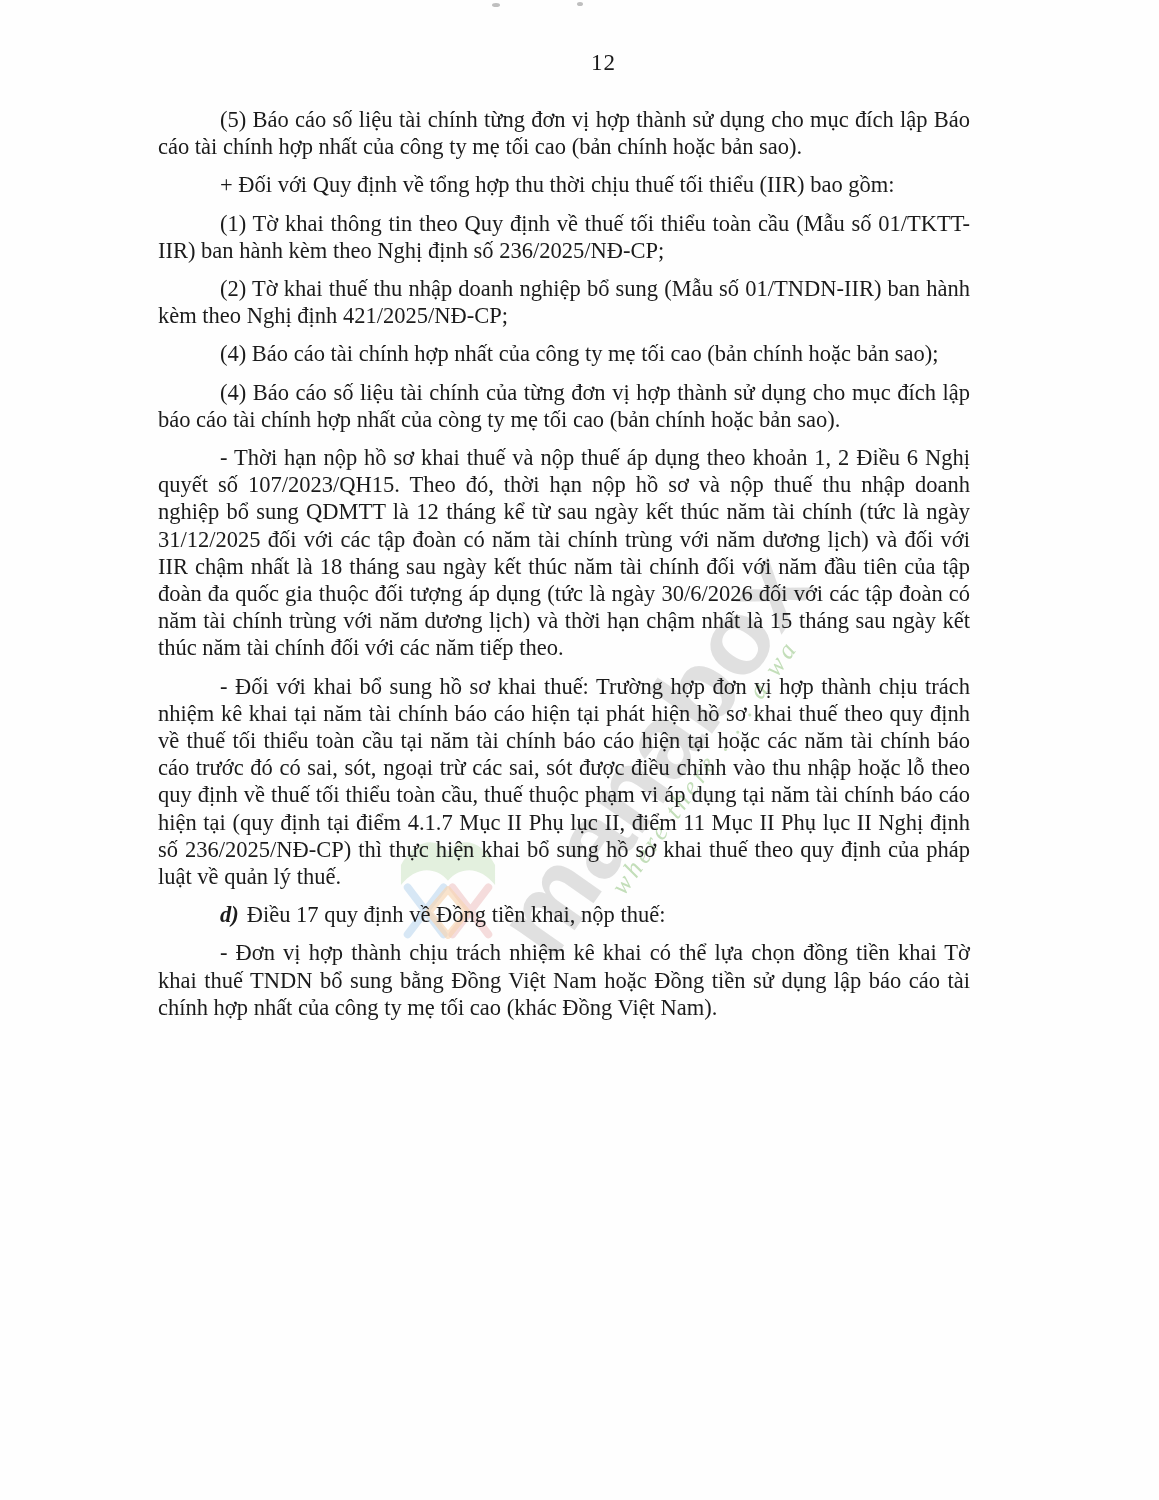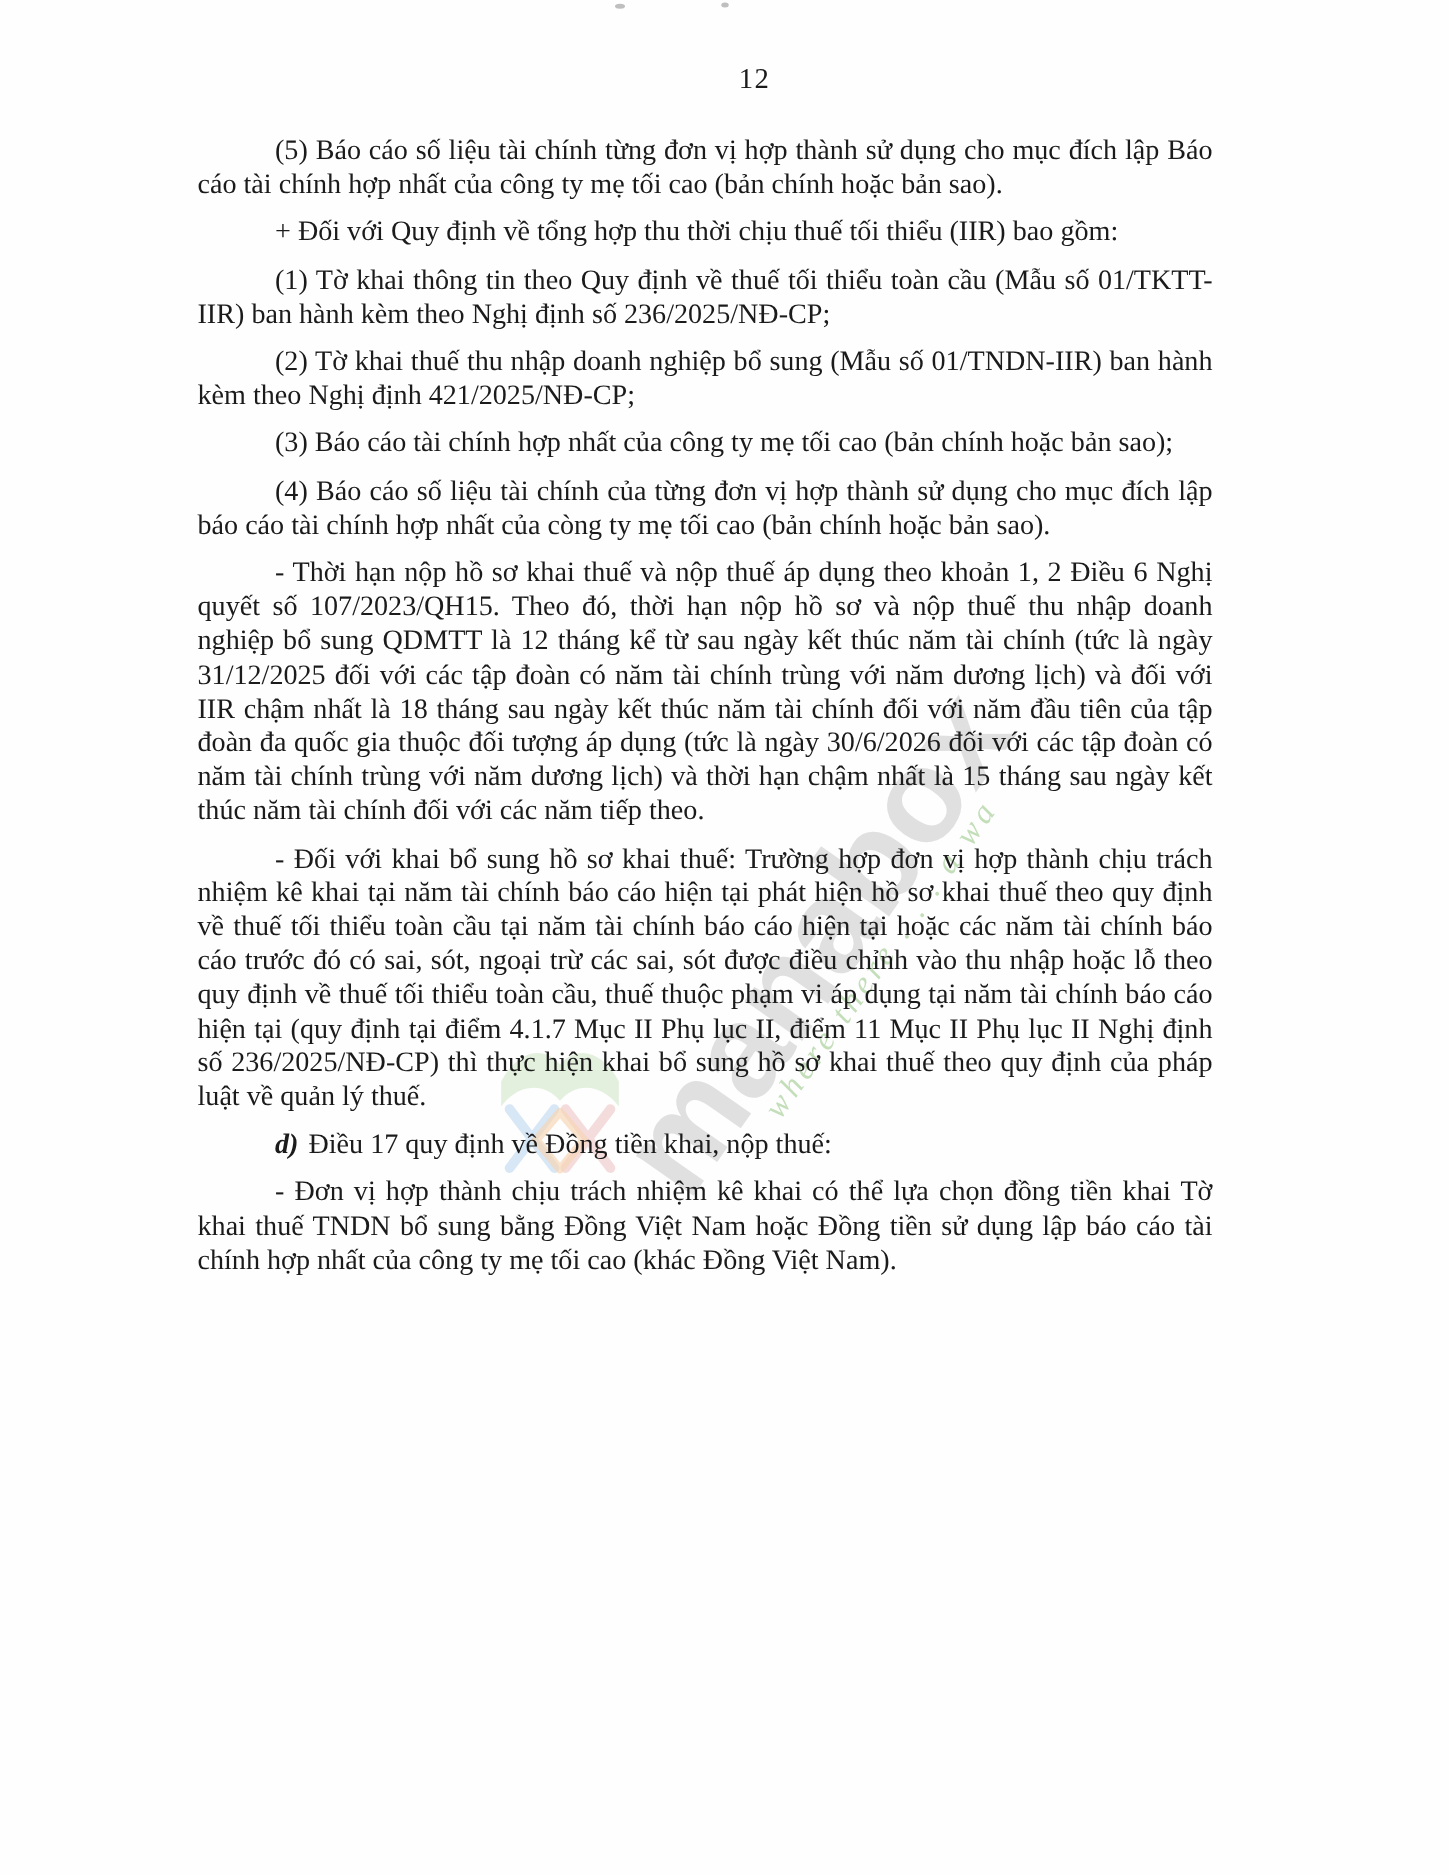--- a/index.html
+++ b/index.html
@@ -123,21 +123,21 @@
     </svg>
     <div class="wm-brand">manabox</div>
     <div class="wm-tagline">where there . . . a wa</div>
   </div>
 
   <div class="content">
     <p class="para">(5) Báo cáo số liệu tài chính từng đơn vị hợp thành sử dụng cho mục đích lập Báo cáo tài chính hợp nhất của công ty mẹ tối cao (bản chính hoặc bản sao).</p>
     <p class="para">+ Đối với Quy định về tổng hợp thu thời chịu thuế tối thiểu (IIR) bao gồm:</p>
     <p class="para">(1) Tờ khai thông tin theo Quy định về thuế tối thiểu toàn cầu (Mẫu số 01/TKTT-IIR) ban hành kèm theo Nghị định số 236/2025/NĐ-CP;</p>
     <p class="para">(2) Tờ khai thuế thu nhập doanh nghiệp bổ sung (Mẫu số 01/TNDN-IIR) ban hành kèm theo Nghị định 421/2025/NĐ-CP;</p>
-    <p class="para">(3) Báo cáo tài chính hợp nhất của công ty mẹ tối cao (bản chính hoặc bản sao);</p>
+    <p class="para">(4) Báo cáo tài chính hợp nhất của công ty mẹ tối cao (bản chính hoặc bản sao);</p>
     <p class="para">(4) Báo cáo số liệu tài chính của từng đơn vị hợp thành sử dụng cho mục đích lập báo cáo tài chính hợp nhất của còng ty mẹ tối cao (bản chính hoặc bản sao).</p>
     <p class="para">- Thời hạn nộp hồ sơ khai thuế và nộp thuế áp dụng theo khoản 1, 2 Điều 6 Nghị quyết số 107/2023/QH15. Theo đó, thời hạn nộp hồ sơ và nộp thuế thu nhập doanh nghiệp bổ sung QDMTT là 12 tháng kể từ sau ngày kết thúc năm tài chính (tức là ngày 31/12/2025 đối với các tập đoàn có năm tài chính trùng với năm dương lịch) và đối với IIR chậm nhất là 18 tháng sau ngày kết thúc năm tài chính đối với năm đầu tiên của tập đoàn đa quốc gia thuộc đối tượng áp dụng (tức là ngày 30/6/2026 đối với các tập đoàn có năm tài chính trùng với năm dương lịch) và thời hạn chậm nhất là 15 tháng sau ngày kết thúc năm tài chính đối với các năm tiếp theo.</p>
     <p class="para">- Đối với khai bổ sung hồ sơ khai thuế: Trường hợp đơn vị hợp thành chịu trách nhiệm kê khai tại năm tài chính báo cáo hiện tại phát hiện hồ sơ khai thuế theo quy định về thuế tối thiểu toàn cầu tại năm tài chính báo cáo hiện tại hoặc các năm tài chính báo cáo trước đó có sai, sót, ngoại trừ các sai, sót được điều chỉnh vào thu nhập hoặc lỗ theo quy định về thuế tối thiểu toàn cầu, thuế thuộc phạm vi áp dụng tại năm tài chính báo cáo hiện tại (quy định tại điểm 4.1.7 Mục II Phụ lục II, điểm 11 Mục II Phụ lục II Nghị định số 236/2025/NĐ-CP) thì thực hiện khai bổ sung hồ sơ khai thuế theo quy định của pháp luật về quản lý thuế.</p>
     <p class="para"><span class="lead">d)</span><span>Điều 17 quy định về Đồng tiền khai, nộp thuế:</span></p>
     <p class="para">- Đơn vị hợp thành chịu trách nhiệm kê khai có thể lựa chọn đồng tiền khai Tờ khai thuế TNDN bổ sung bằng Đồng Việt Nam hoặc Đồng tiền sử dụng lập báo cáo tài chính hợp nhất của công ty mẹ tối cao (khác Đồng Việt Nam).</p>
   </div>
 
 </div>
 
 </body></html>

